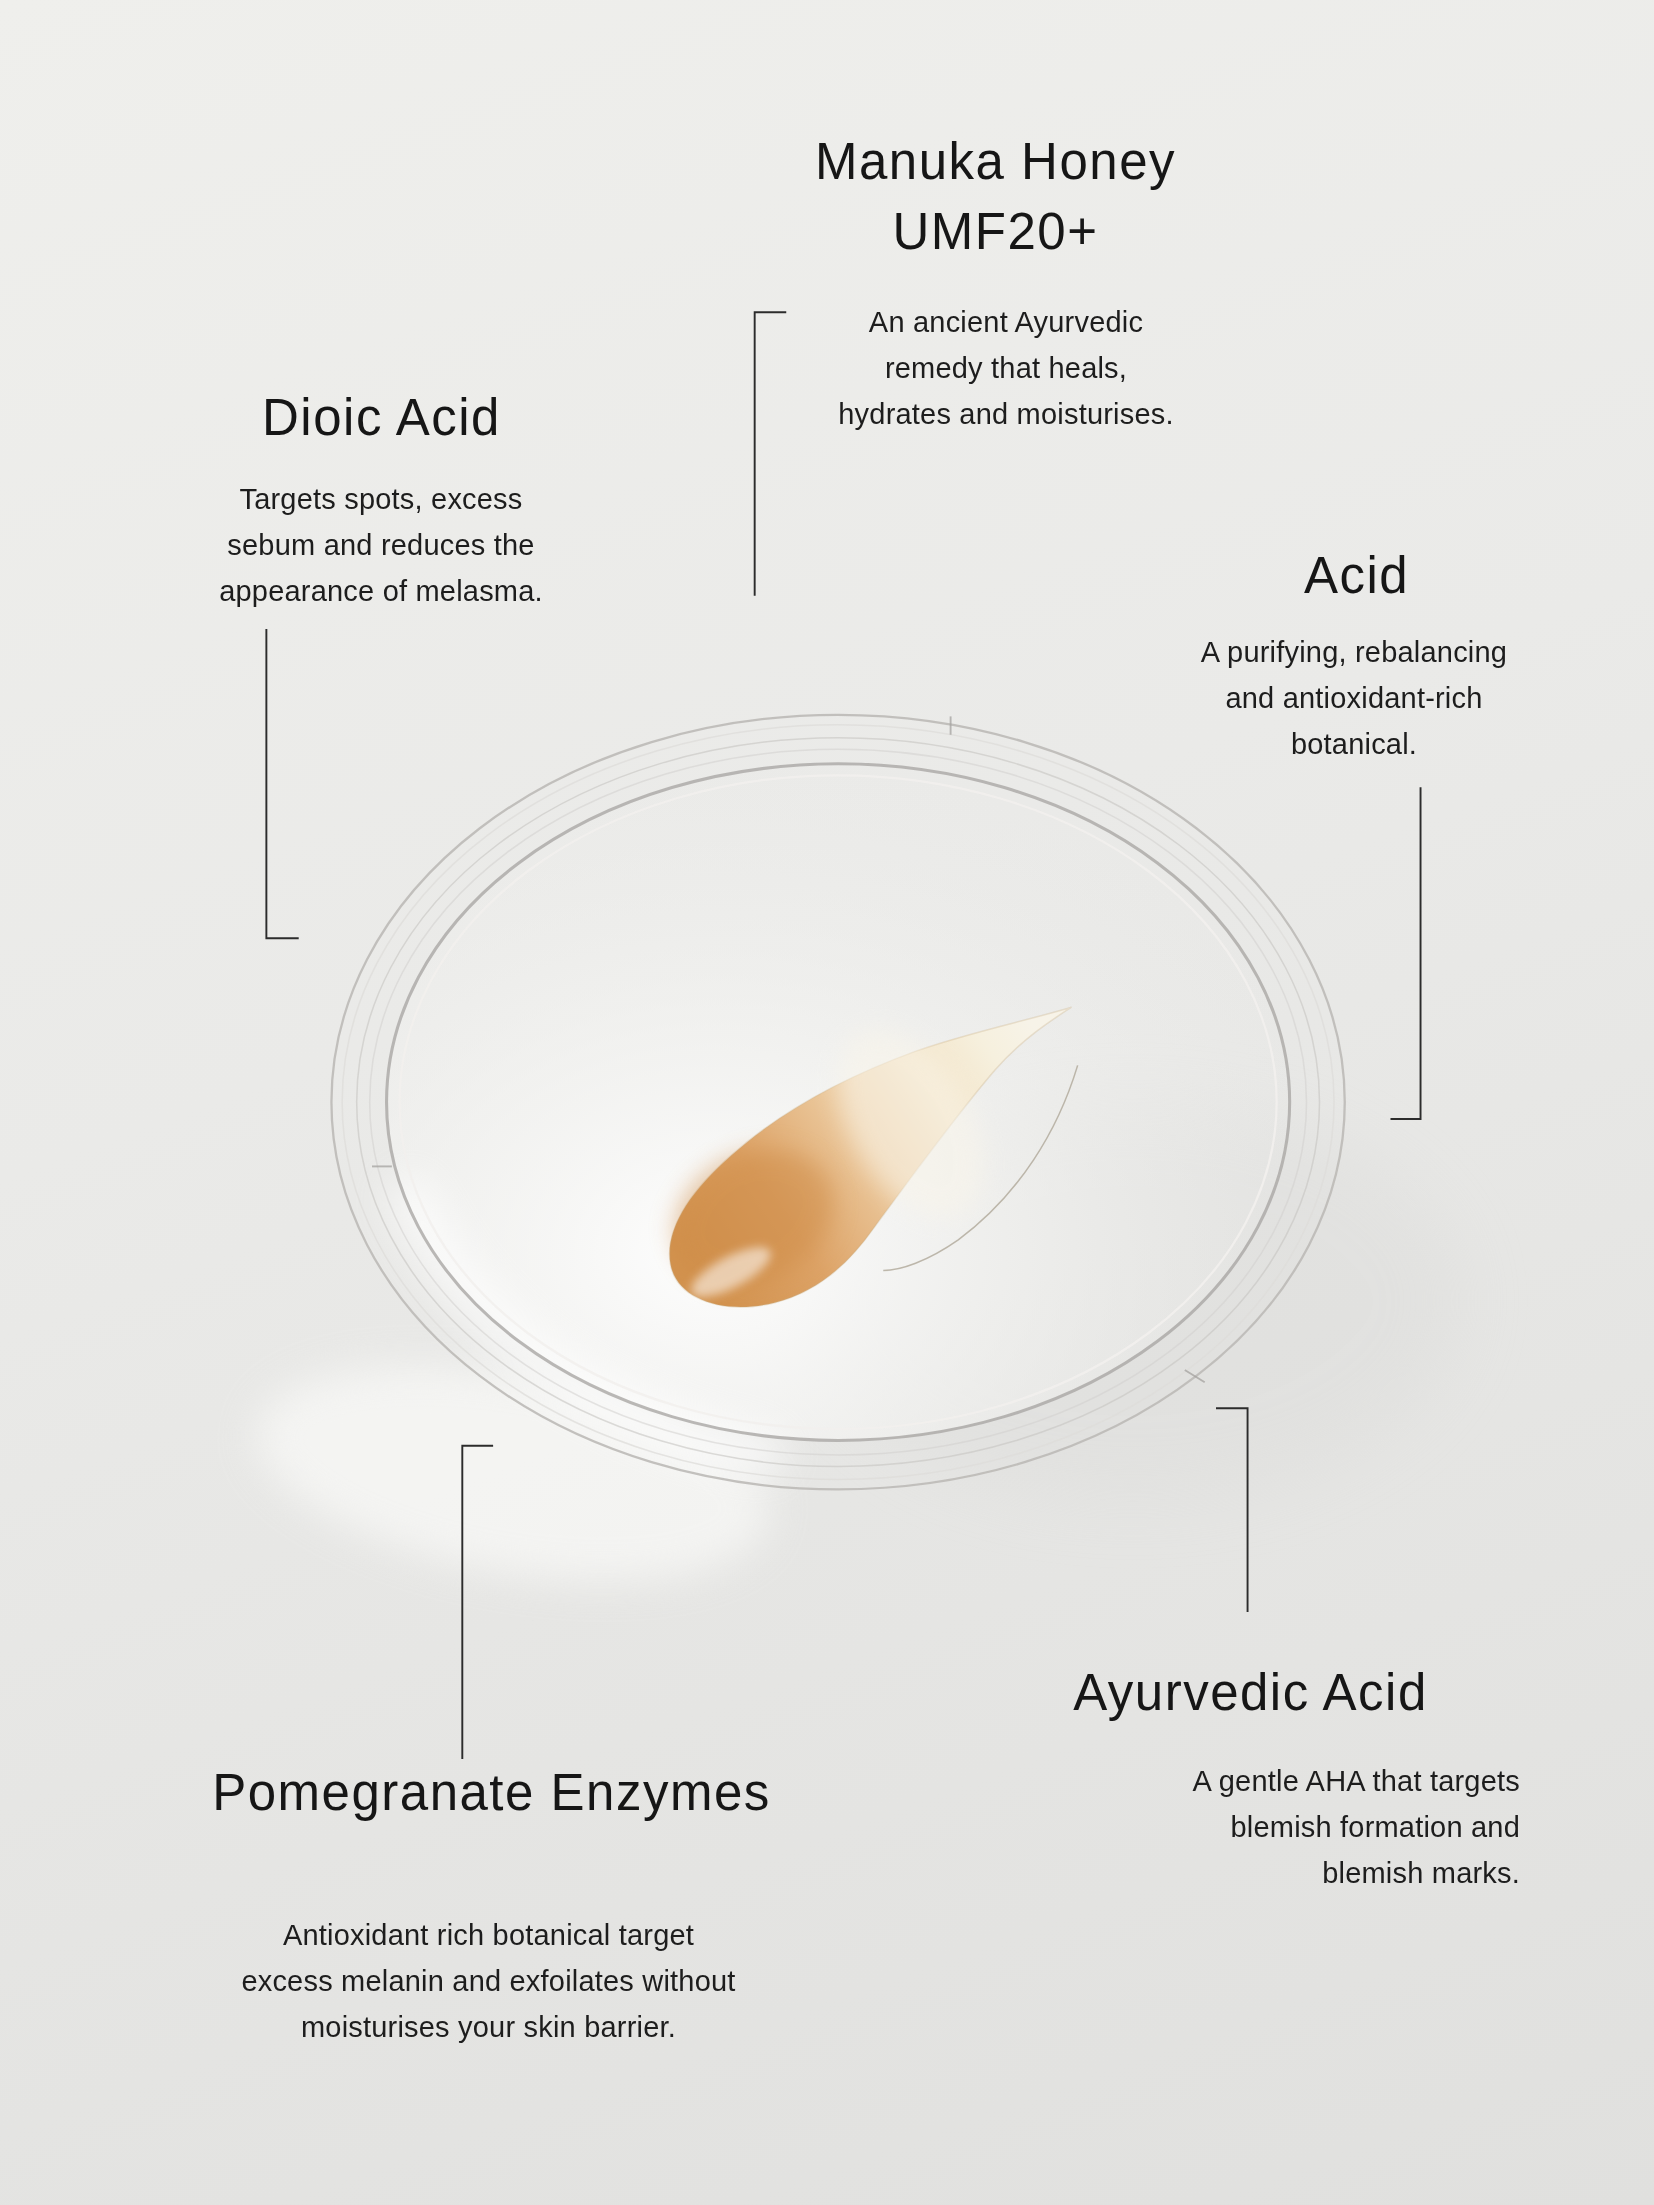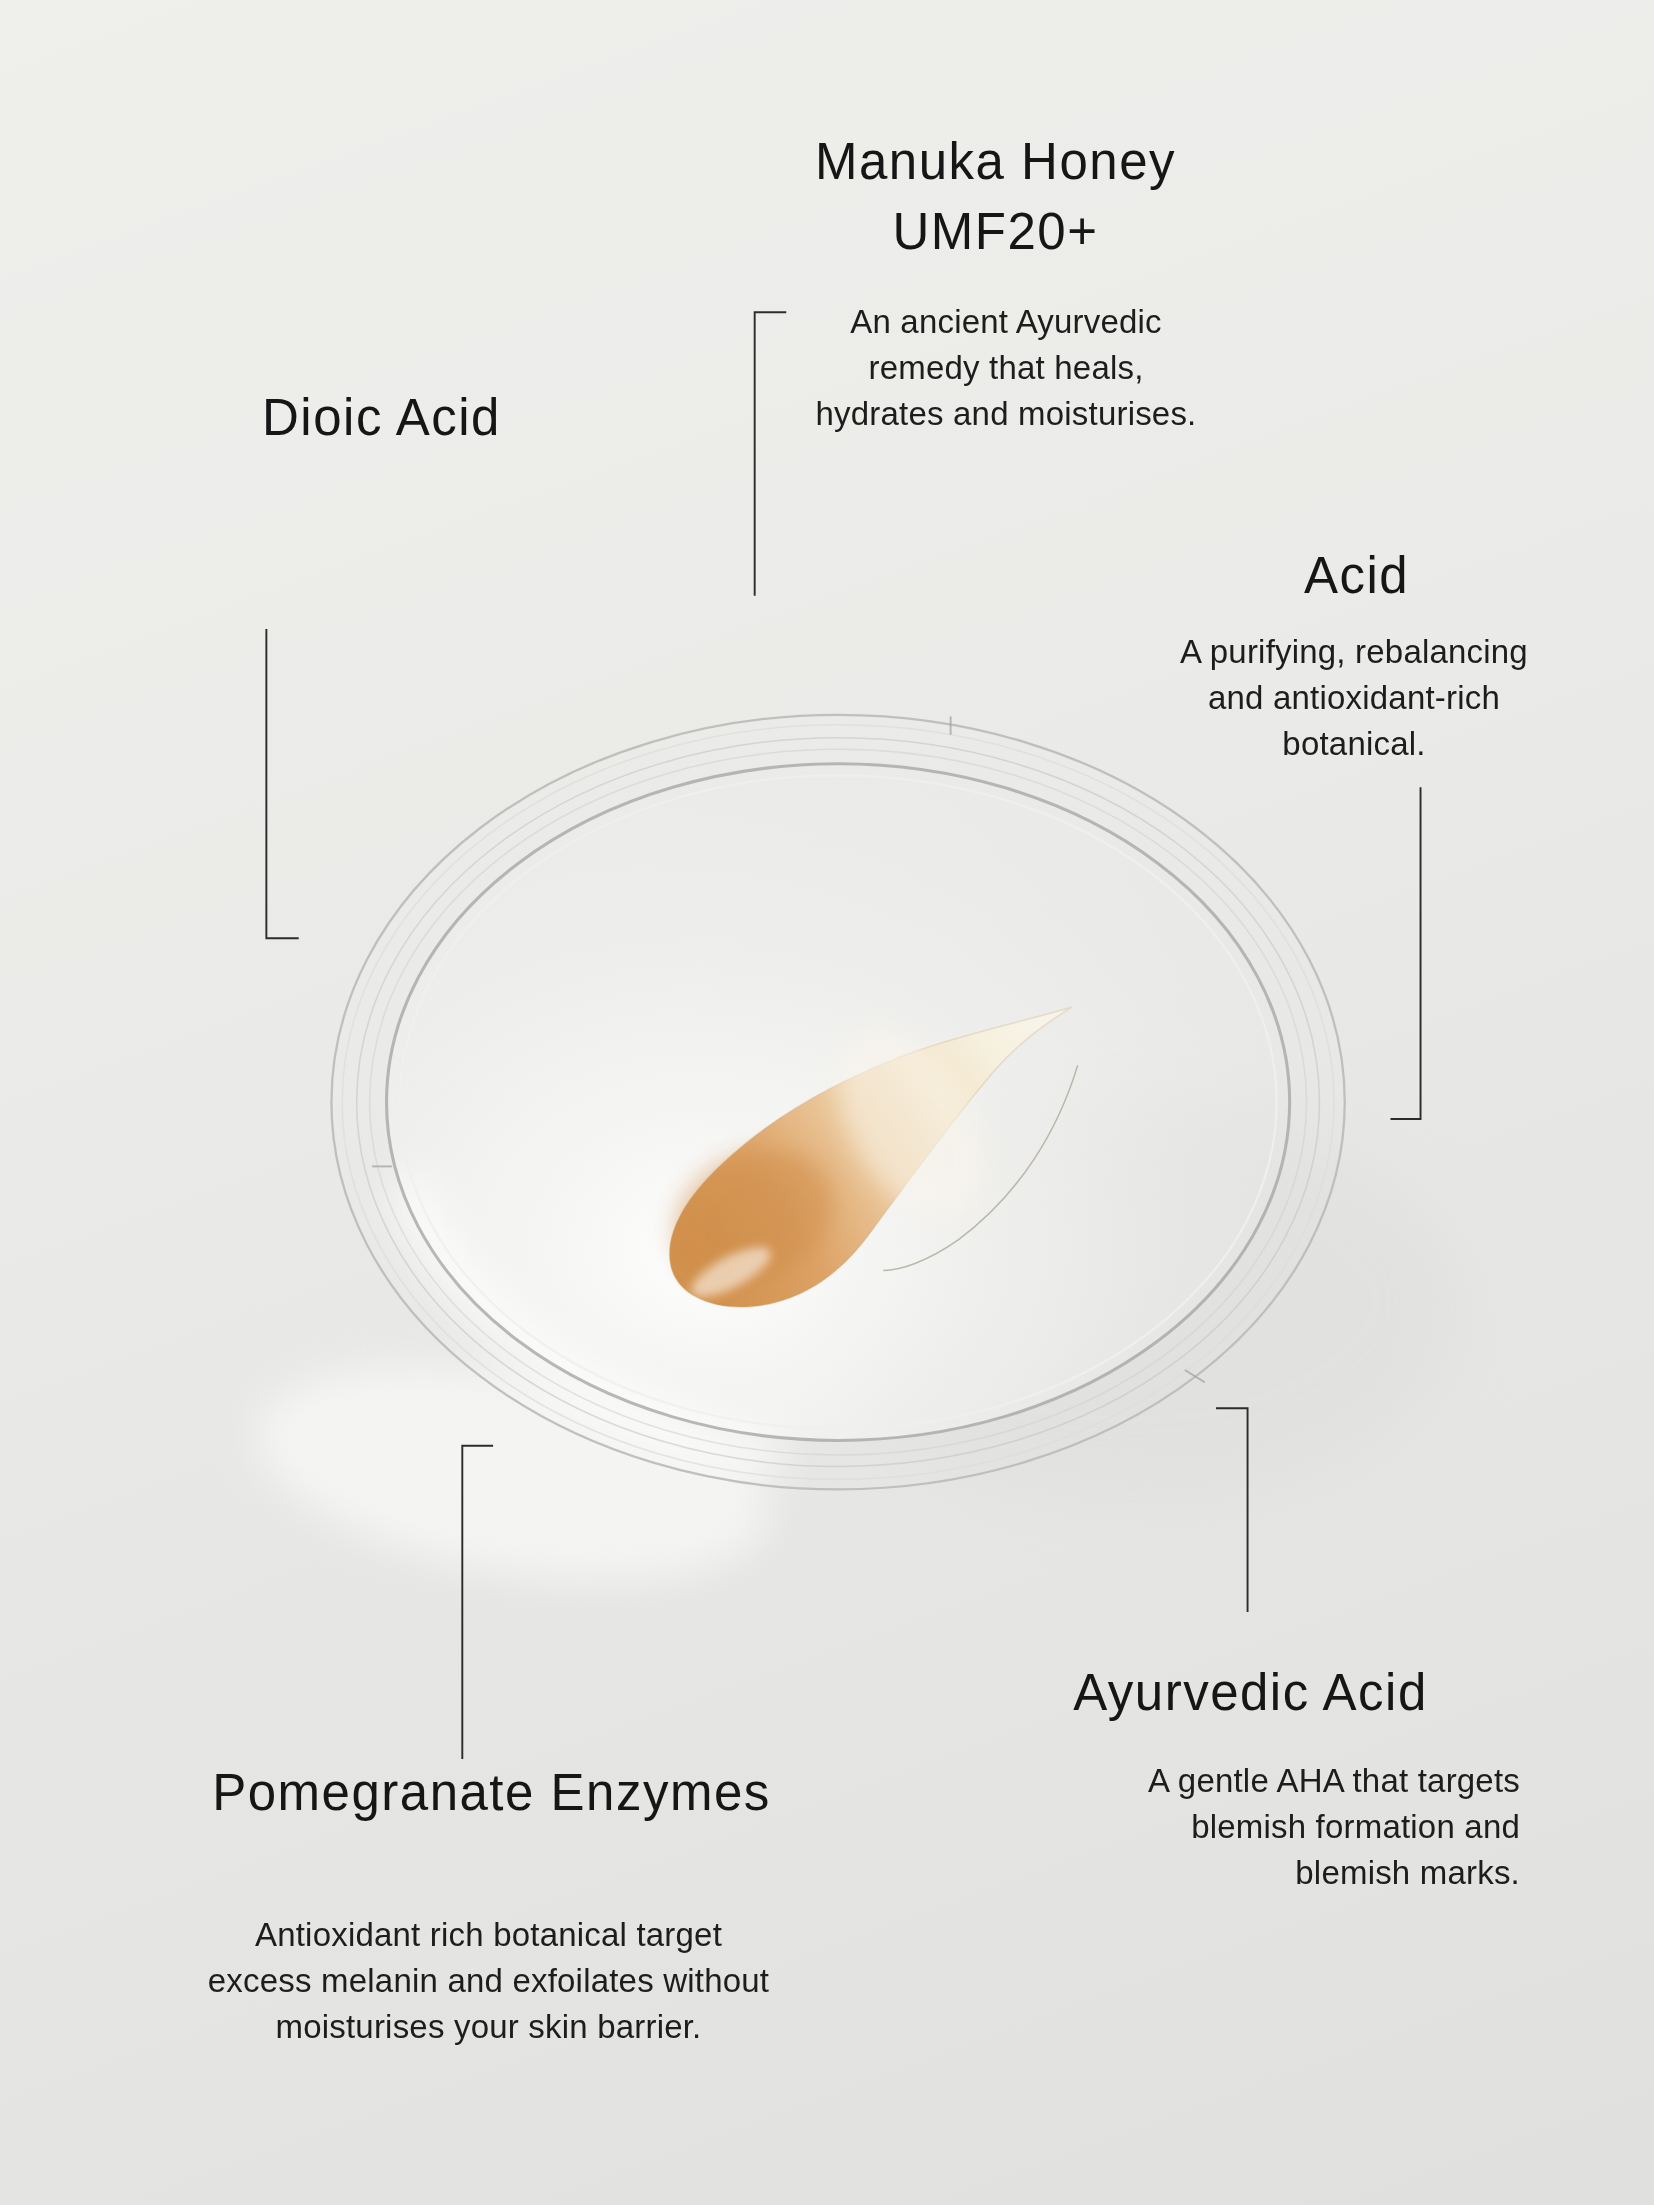--- a/index.html
+++ b/index.html
@@ -17,21 +17,21 @@
   .callout h2 {
     margin: 0;
     font-size: 51px;
     font-weight: 400;
     letter-spacing: 1.5px;
     line-height: 70px;
     color: #161616;
   }
   .callout p {
     margin: 0;
-    font-size: 33px;
+    font-size: 29px;
     font-weight: 400;
     letter-spacing: 0.2px;
     line-height: 46px;
     color: #1d1d1d;
   }
   
   #co-manuka-title  { left: 651px;  top: 113px;  width: 689px; }
   #co-manuka-body   { left: 700px;  top: 285px;  width: 612px; }
   #co-dioic-title   { left: 152px;  top: 369px;  width: 459px; }
   #co-dioic-body    { left: 113px;  top: 462px;  width: 536px; }
@@ -129,20 +129,25 @@
   </section>
   <section class="callout" id="co-manuka-body">
     <p>An ancient Ayurvedic
 remedy that heals,
 hydrates and moisturises.</p>
   </section>
 
   <section class="callout" id="co-dioic-title">
     <h2>Dioic Acid</h2>
   </section>
+  <section class="callout" id="co-dioic-body">
+    <p>Targets spots, excess
+sebum and reduces the
+appearance of melasma.</p>
+  </section>
 
   <section class="callout" id="co-neem-title">
     <h2>Acid</h2>
   </section>
   <section class="callout" id="co-neem-body">
     <p>A purifying, rebalancing
 and antioxidant-rich
 botanical.</p>
   </section>
 

